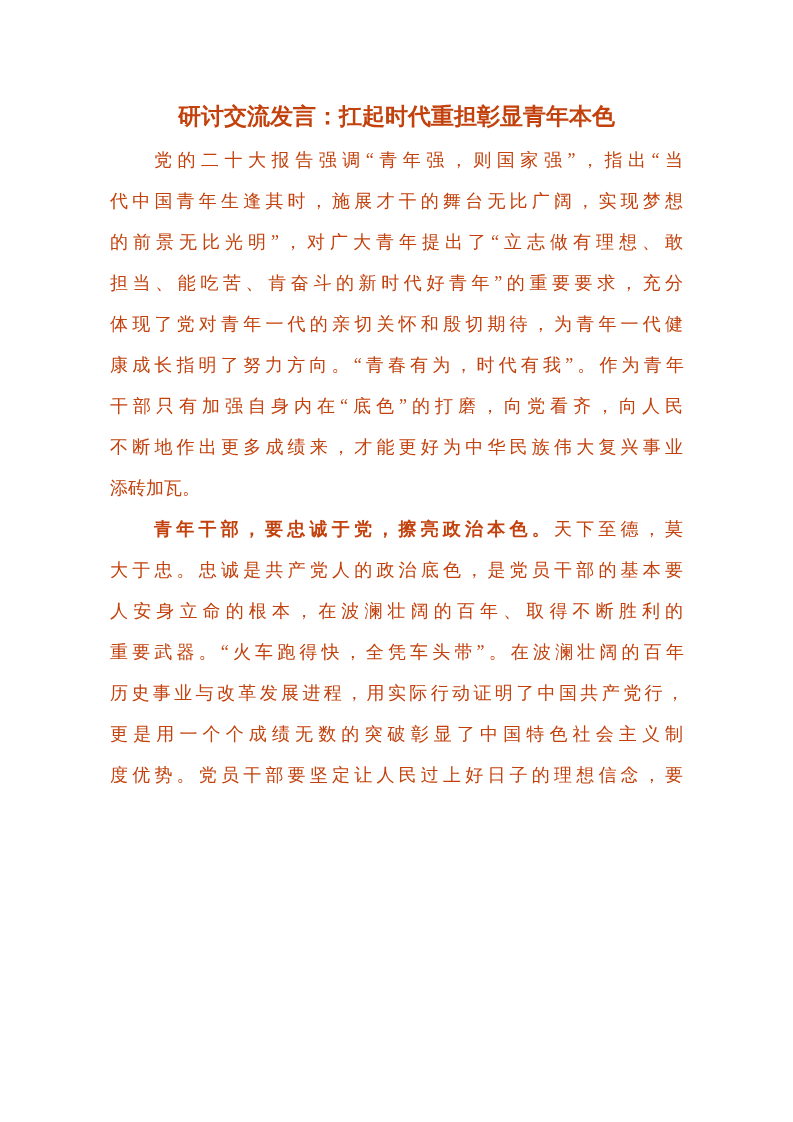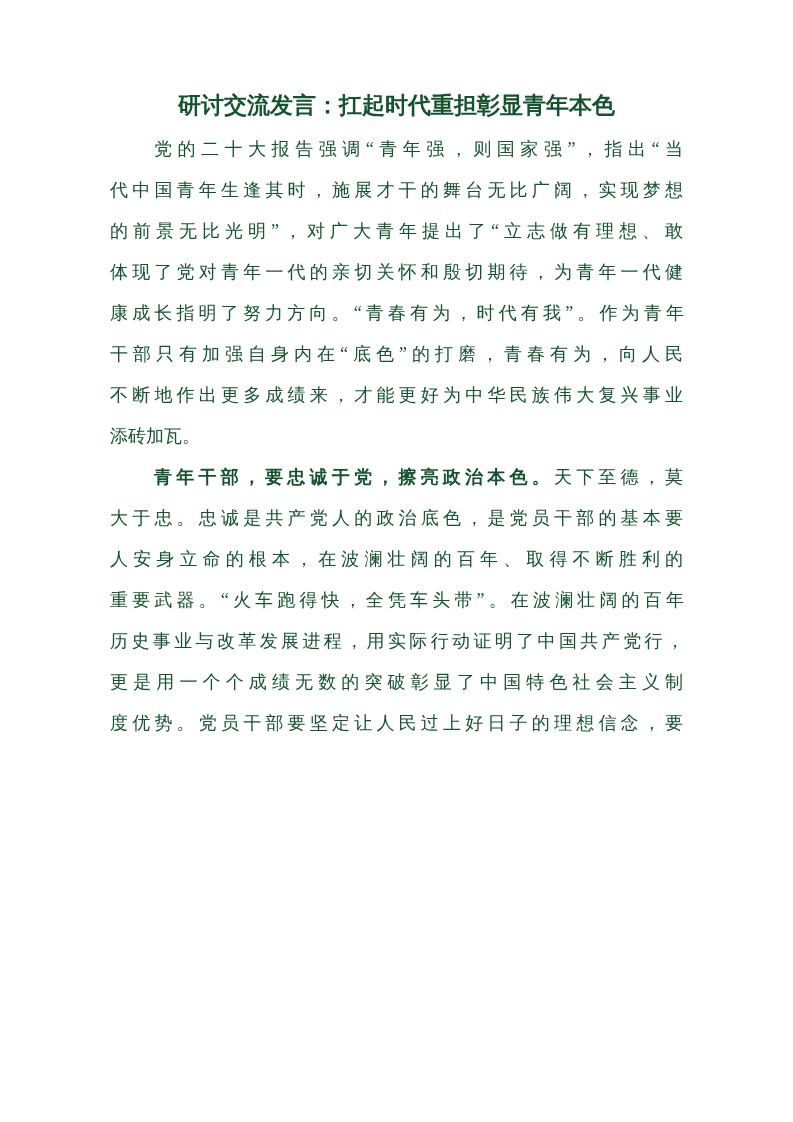--- a/index.html
+++ b/index.html
@@ -15,23 +15,23 @@
   }
   .page {
     position: relative;
     width: 793px;
     height: 1122px;
     background: #ffffff;
   }
   .content {
     position: absolute;
     left: 110px;
-    top: 85px;
+    top: 96px;
     width: 573px;
-    color: #14532d;
+    color: #c2410c;
   }
   .doc-title {
     font-size: 23px;
     font-weight: bold;
     line-height: 41px;
     height: 41px;
     text-align: center;
     margin-bottom: 3px;
     white-space: nowrap;
   }
@@ -60,23 +60,24 @@
 </head>
 <body>
 
 <div class="page">
   <div class="content">
     <div class="doc-title">研讨交流发言：扛起时代重担彰显青年本色</div>
     <div>
         <div class="line fill indent"><span>党的二十大报告强调“青年强，则国家强”，指出“当</span></div>
         <div class="line fill"><span>代中国青年生逢其时，施展才干的舞台无比广阔，实现梦想</span></div>
         <div class="line fill"><span>的前景无比光明”，对广大青年提出了“立志做有理想、敢</span></div>
+        <div class="line fill"><span>担当、能吃苦、肯奋斗的新时代好青年”的重要要求，充分</span></div>
         <div class="line fill"><span>体现了党对青年一代的亲切关怀和殷切期待，为青年一代健</span></div>
         <div class="line fill squeeze"><span>康成长指明了努力方向。“青春有为，时代有我”。作为青年</span></div>
-        <div class="line fill"><span>干部只有加强自身内在“底色”的打磨，青春有为，向人民</span></div>
+        <div class="line fill"><span>干部只有加强自身内在“底色”的打磨，向党看齐，向人民</span></div>
         <div class="line fill"><span>不断地作出更多成绩来，才能更好为中华民族伟大复兴事业</span></div>
         <div class="line"><span>添砖加瓦。</span></div>
         <div class="line fill indent"><span class="bold">青年干部，要忠诚于党，擦亮政治本色。</span><span>天下至德，莫</span></div>
         <div class="line fill"><span>大于忠。忠诚是共产党人的政治底色，是党员干部的基本要</span></div>
         <div class="line fill"><span>人安身立命的根本，在波澜壮阔的百年、取得不断胜利的</span></div>
         <div class="line fill squeeze"><span>重要武器。“火车跑得快，全凭车头带”。在波澜壮阔的百年</span></div>
         <div class="line fill squeeze"><span>历史事业与改革发展进程，用实际行动证明了中国共产党行，</span></div>
         <div class="line fill"><span>更是用一个个成绩无数的突破彰显了中国特色社会主义制</span></div>
         <div class="line fill"><span>度优势。党员干部要坚定让人民过上好日子的理想信念，要</span></div>
       </div>

